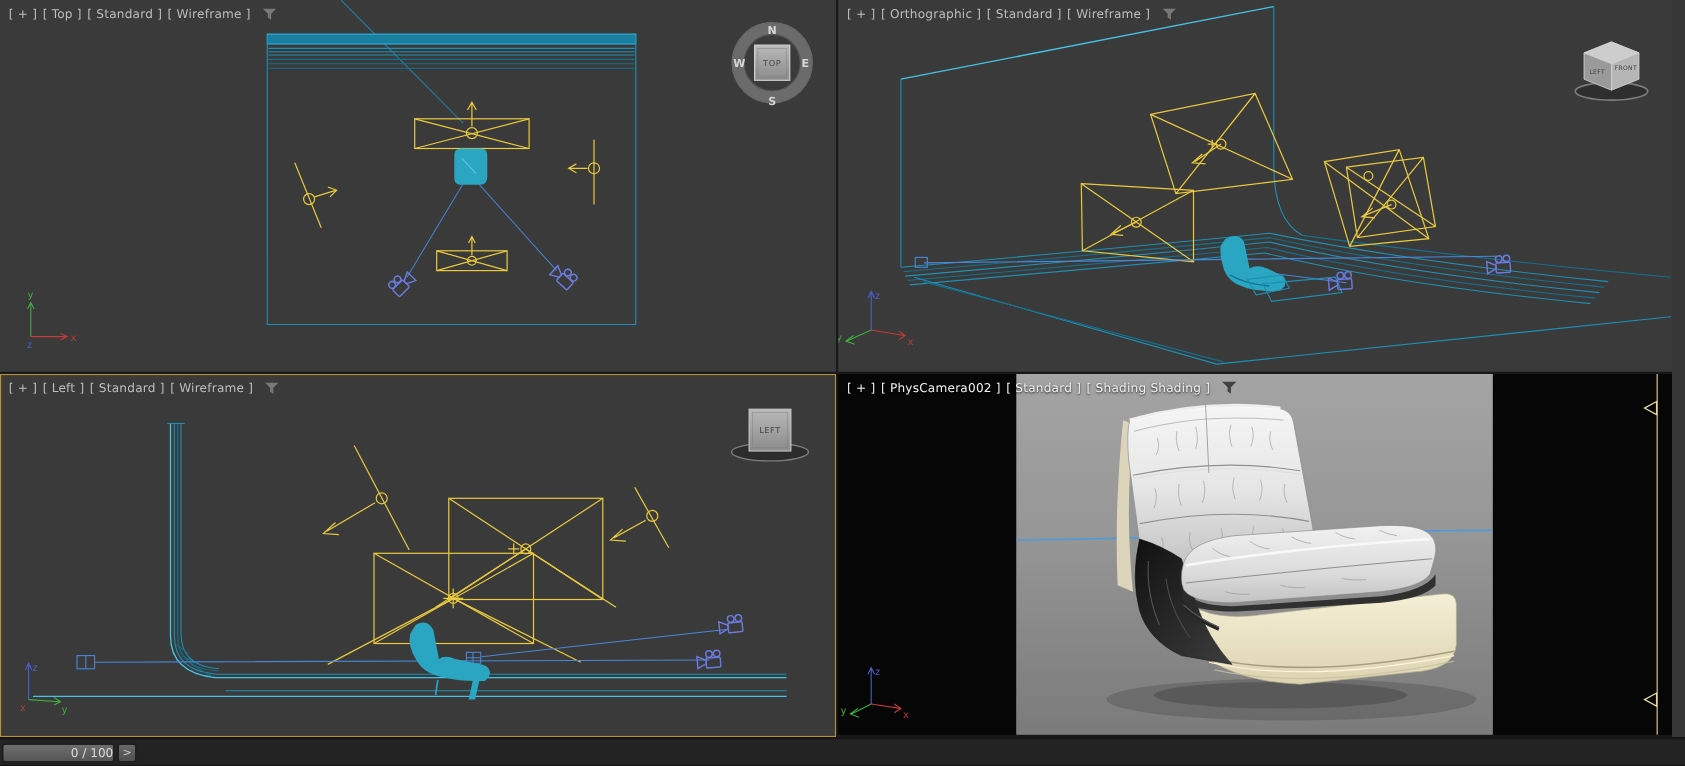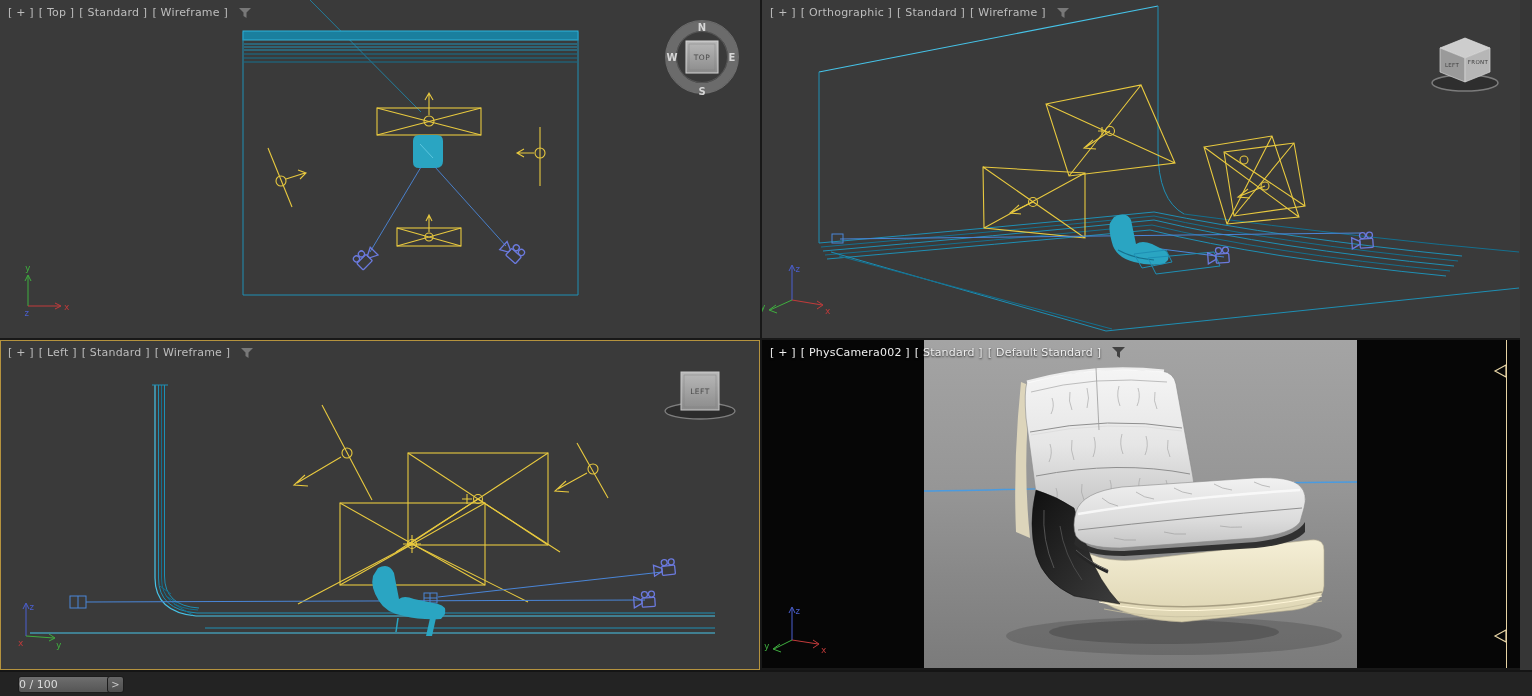--- a/index.html
+++ b/index.html
@@ -30,23 +30,23 @@
   
   .render-area{position:absolute;left:162px;top:0;width:433px;height:328px;background:#909090;}
   .frame-line{position:absolute;left:744px;top:0;width:1px;height:328px;background:#e6d3a4;z-index:4;}
   .frame-marks{position:absolute;left:731px;top:0;width:16px;height:328px;z-index:4;}
   
   .cubetext{font-size:7.5px;fill:#484848;letter-spacing:.5px;}
   .cubetext-sm{font-size:5.5px;fill:#3f3f3f;letter-spacing:.3px;}
   .compass-letter{font-size:10px;font-weight:bold;fill:#d6d6d6;}
   
   .time-bar{position:absolute;left:0;top:670px;width:1532px;height:26px;background:#232323;border-top:2px solid #151515;box-sizing:border-box;}
-  .time-thumb{position:absolute;left:18px;top:4px;width:102px;height:17px;border-radius:3px;
+  .time-thumb{position:absolute;left:2px;top:4px;width:102px;height:17px;border-radius:3px;
               background:linear-gradient(#6e6e6e,#555);border:1px solid #1c1c1c;box-sizing:border-box;
-              color:#dcdcdc;font-size:11px;display:flex;align-items:center;justify-content:flex-start;}
+              color:#dcdcdc;font-size:11px;display:flex;align-items:center;justify-content:flex-end;}
   .time-next{position:absolute;left:107px;top:4px;width:17px;height:17px;border-radius:3px;
              background:linear-gradient(#676767,#4e4e4e);border:1px solid #1c1c1c;box-sizing:border-box;
              color:#c9c9c9;font-size:10px;display:flex;align-items:center;justify-content:center;}
 </style>
 </head>
 <body>
 
 <div class="stage">
 
   <svg width="0" height="0" style="position:absolute" aria-hidden="true">
@@ -438,21 +438,21 @@
         <path d="M0,0 L-18,9 M-12,4 L-19,9 L-11,12" stroke="#3fae3f" fill="none"></path>
         <text class="axis-label" x="3" y="-26" fill="#4a5fd0">z</text>
         <text class="axis-label" x="-28" y="9" fill="#3fae3f">y</text>
         <text class="axis-label" x="29" y="13" fill="#c23a3a">x</text>
       </g>
     </svg>
     <div class="vp-label">
       <span>[ + ]</span>
       <span>[ PhysCamera002 ]</span>
       <span>[ Standard ]</span>
-      <span>[ Default Standard ]</span>
+      <span>[ Shading Shading ]</span>
       <svg class="funnel" width="15" height="13">
         <path d="M1,1 H14 L9,6 V12 L6,10 V6 Z" fill="#424242"></path>
       </svg>
     </div>
   </div>
 
   <div class="right-strip"></div>
 
   <div class="time-bar">
     <div class="time-thumb">

